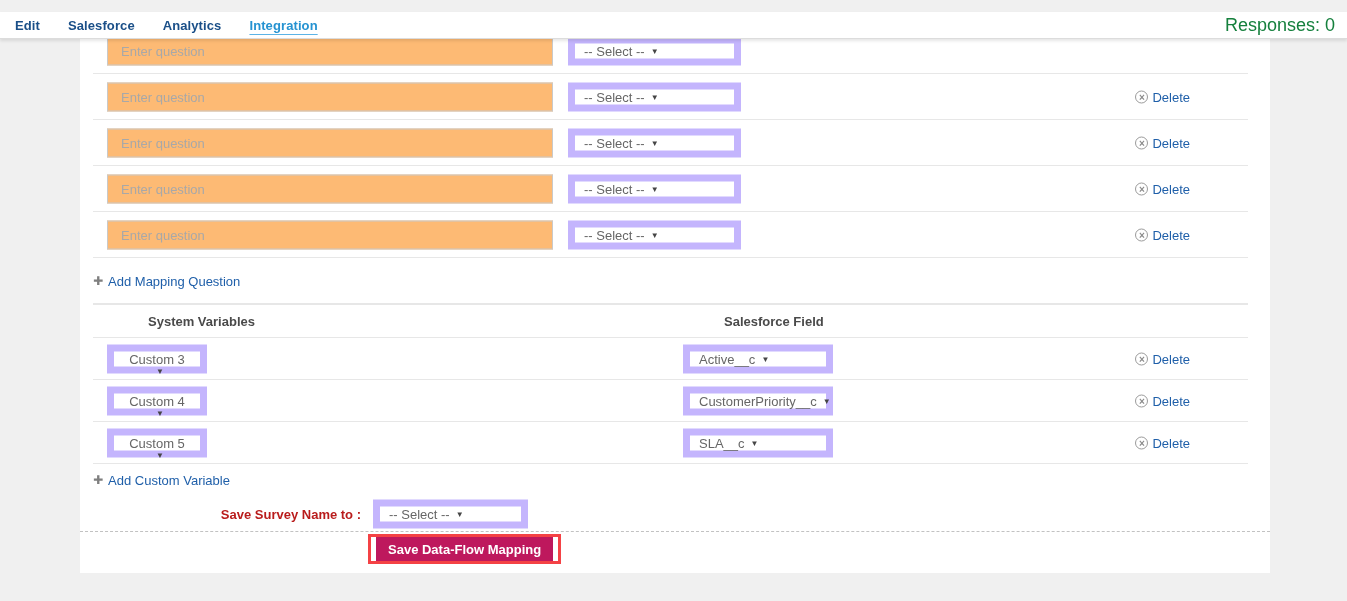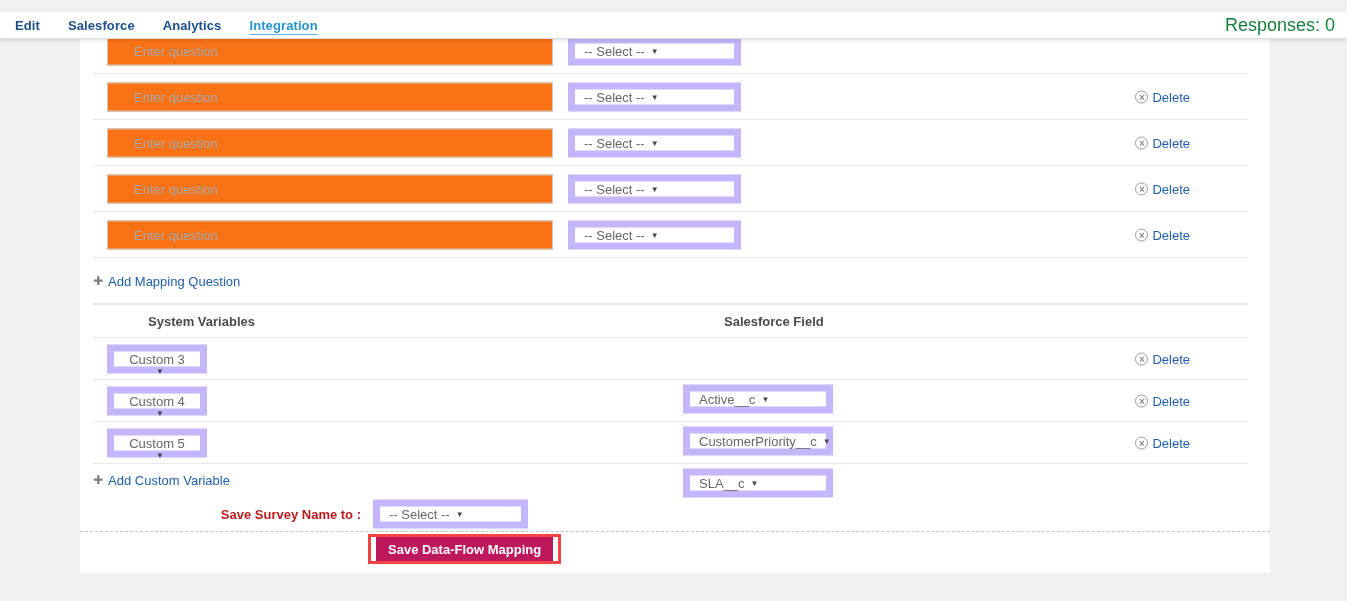--- a/index.html
+++ b/index.html
@@ -44,36 +44,36 @@
   .row { position: relative; width: 100%; }
   .row.lined::after {
     content: ""; position: absolute; left: 13px; right: 22px; bottom: 0;
     border-bottom: 1px solid #e7e7e7;
   }
 
   .q-row { height: 46px; }
   .q-input {
     position: absolute; left: 27px; top: 50%; transform: translateY(-50%);
     width: 446px; height: 29px;
-    border: 1px solid #c9c9c9; background: #f97316;
+    border: 1px solid #c9c9c9; background: #fdba74;
     font-family: inherit; font-size: 13px; color: #333;
-    padding: 0 26px; outline: none;
+    padding: 0 13px; outline: none;
   }
   .q-input::placeholder { color: #a8a8a8; opacity: 1; }
 
   .sel {
     position: absolute; top: 50%; transform: translateY(-50%);
     height: 29px; border: 7px solid #c4b5fd; background: #fff;
     display: flex; align-items: center; justify-content: flex-start;
     padding: 0 9px; font-size: 13px; color: #666; cursor: pointer;
   }
   .sel .arrow { font-size: 8px; color: #454545; margin-left: 6px; }
   .q-sel   { left: 488px; width: 173px; }
   .var-sel { left: 27px;  width: 100px; flex-direction: column; }
-  .sf-sel  { left: 603px; width: 150px; margin-top: 40px; }
+  .sf-sel  { left: 603px; width: 150px; }
 
   .delete-link {
     position: absolute; right: 80px; top: 50%; transform: translateY(-50%);
     display: flex; align-items: center; gap: 4px;
     font-size: 13px; color: #1f5fa9; text-decoration: none; cursor: pointer;
   }
   .del-circle {
     width: 13px; height: 13px; border-radius: 50%;
     border: 1px solid #9b9b9b; color: #8a8a8a;
     display: flex; align-items: center; justify-content: center;

